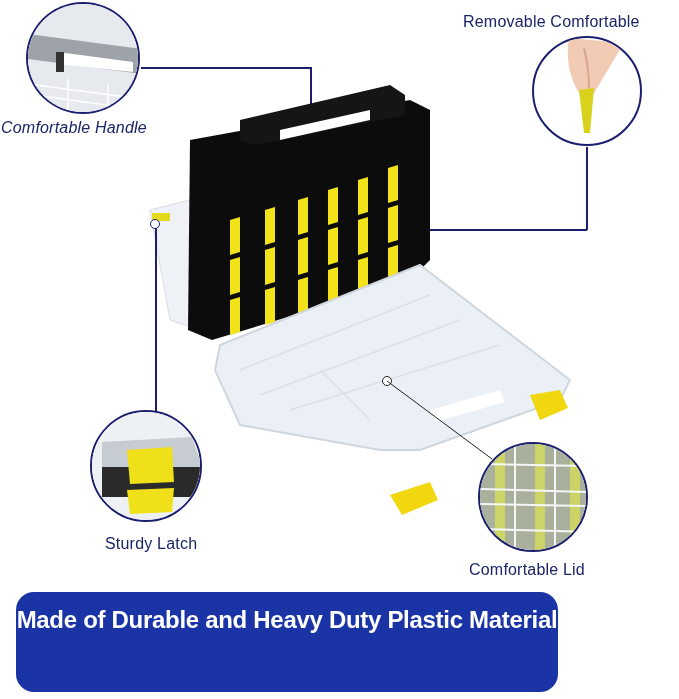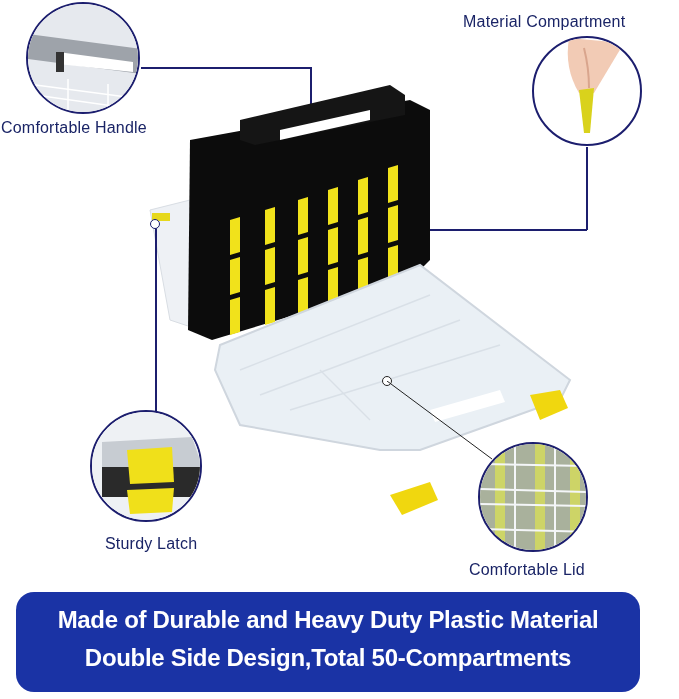--- a/index.html
+++ b/index.html
@@ -26,23 +26,23 @@
       <line x1="0" y1="80" x2="114" y2="95"></line>
         <line x1="0" y1="90" x2="114" y2="106"></line>
       <line x1="40" y1="75" x2="40" y2="112"></line>
         <line x1="80" y1="80" x2="80" y2="112"></line>
     </g>
   </svg>
 </div>
 <div class="abs line" style="left:141px;top:67px;width:170px;height:1.5px;"></div>
 <div class="abs line" style="left:310px;top:67px;width:1.5px;height:52px;"></div>
 <div class="abs dot" style="left:305px;top:115px;"></div>
-<div class="abs label" style="left:1px;top:119px;">Comfortable Handle</div>
+<div class="abs label" style="left:1px;top:119px;font-style:italic;">Comfortable Handle</div>
 
-<div class="abs label" style="left:463px;top:13px;">Material Compartment</div>
+<div class="abs label" style="left:463px;top:13px;">Removable Comfortable</div>
 <div class="abs circle" style="left:532px;top:36px;width:110px;height:110px;">
   <svg width="110" height="110" viewBox="0 0 110 110">
     <path d="M35 0 Q30 30 45 55 L60 55 Q75 30 90 5 Z" fill="#f2cbb5"></path>
     <path d="M50 10 Q55 30 55 50" stroke="#d9a58d" stroke-width="2" fill="none"></path>
     <polygon points="45,52 60,50 56,95 50,95" fill="#d9d21c"></polygon>
   </svg>
 </div>
 <div class="abs line" style="left:586px;top:147px;width:1.5px;height:83px;"></div>
 <div class="abs line" style="left:370px;top:229px;width:217px;height:1.5px;"></div>
 <div class="abs dot" style="left:362px;top:224px;"></div>
@@ -121,16 +121,15 @@
         <line x1="0" y1="45" x2="110" y2="48"></line>
       <line x1="0" y1="60" x2="110" y2="62"></line>
         <line x1="0" y1="85" x2="110" y2="88"></line>
       <line x1="35" y1="0" x2="35" y2="110"></line>
         <line x1="75" y1="0" x2="75" y2="110"></line>
     </g>
   </svg>
 </div>
 <div class="abs label" style="left:469px;top:561px;">Comfortable Lid</div>
 
-<div class="abs banner" style="left:16px;top:592px;width:624px;height:100px;padding-top:14px;">
+<div class="abs banner" style="left:16px;top:592px;width:542px;height:100px;padding-top:14px;">
   <div style="margin-bottom:10px;">Made of Durable and Heavy Duty Plastic Material</div>
-  <div>Double Side Design,Total 50-Compartments</div>
 </div>
 
 </body></html>

